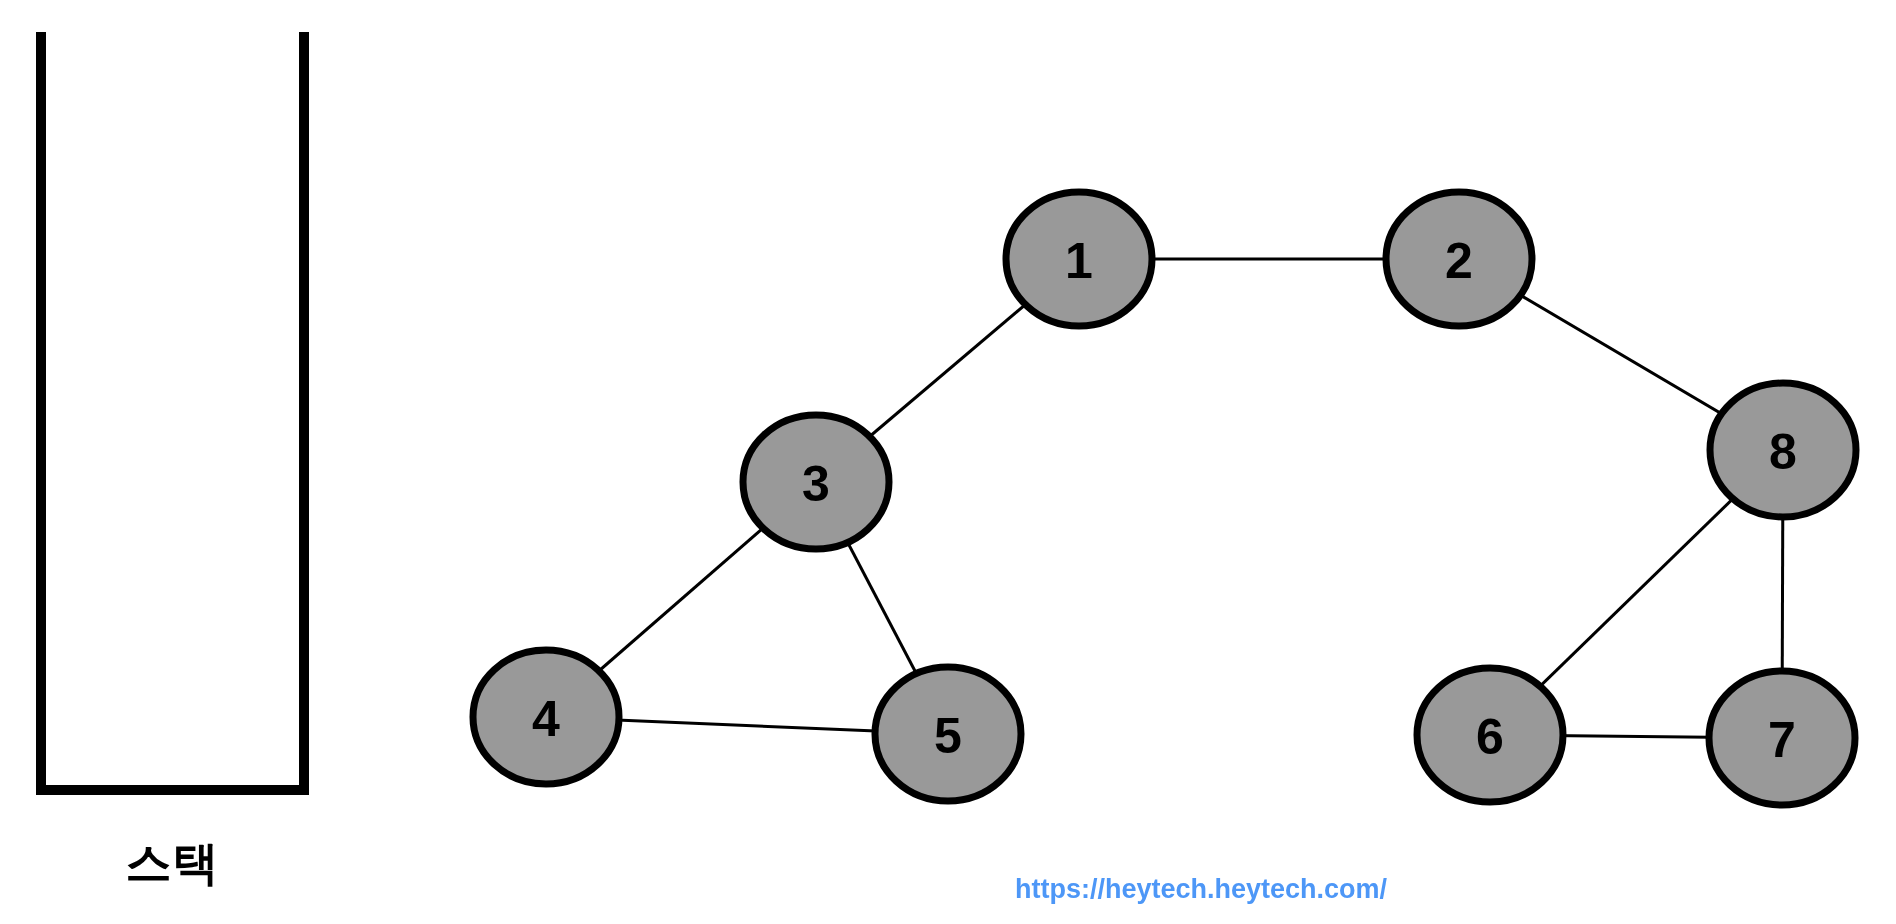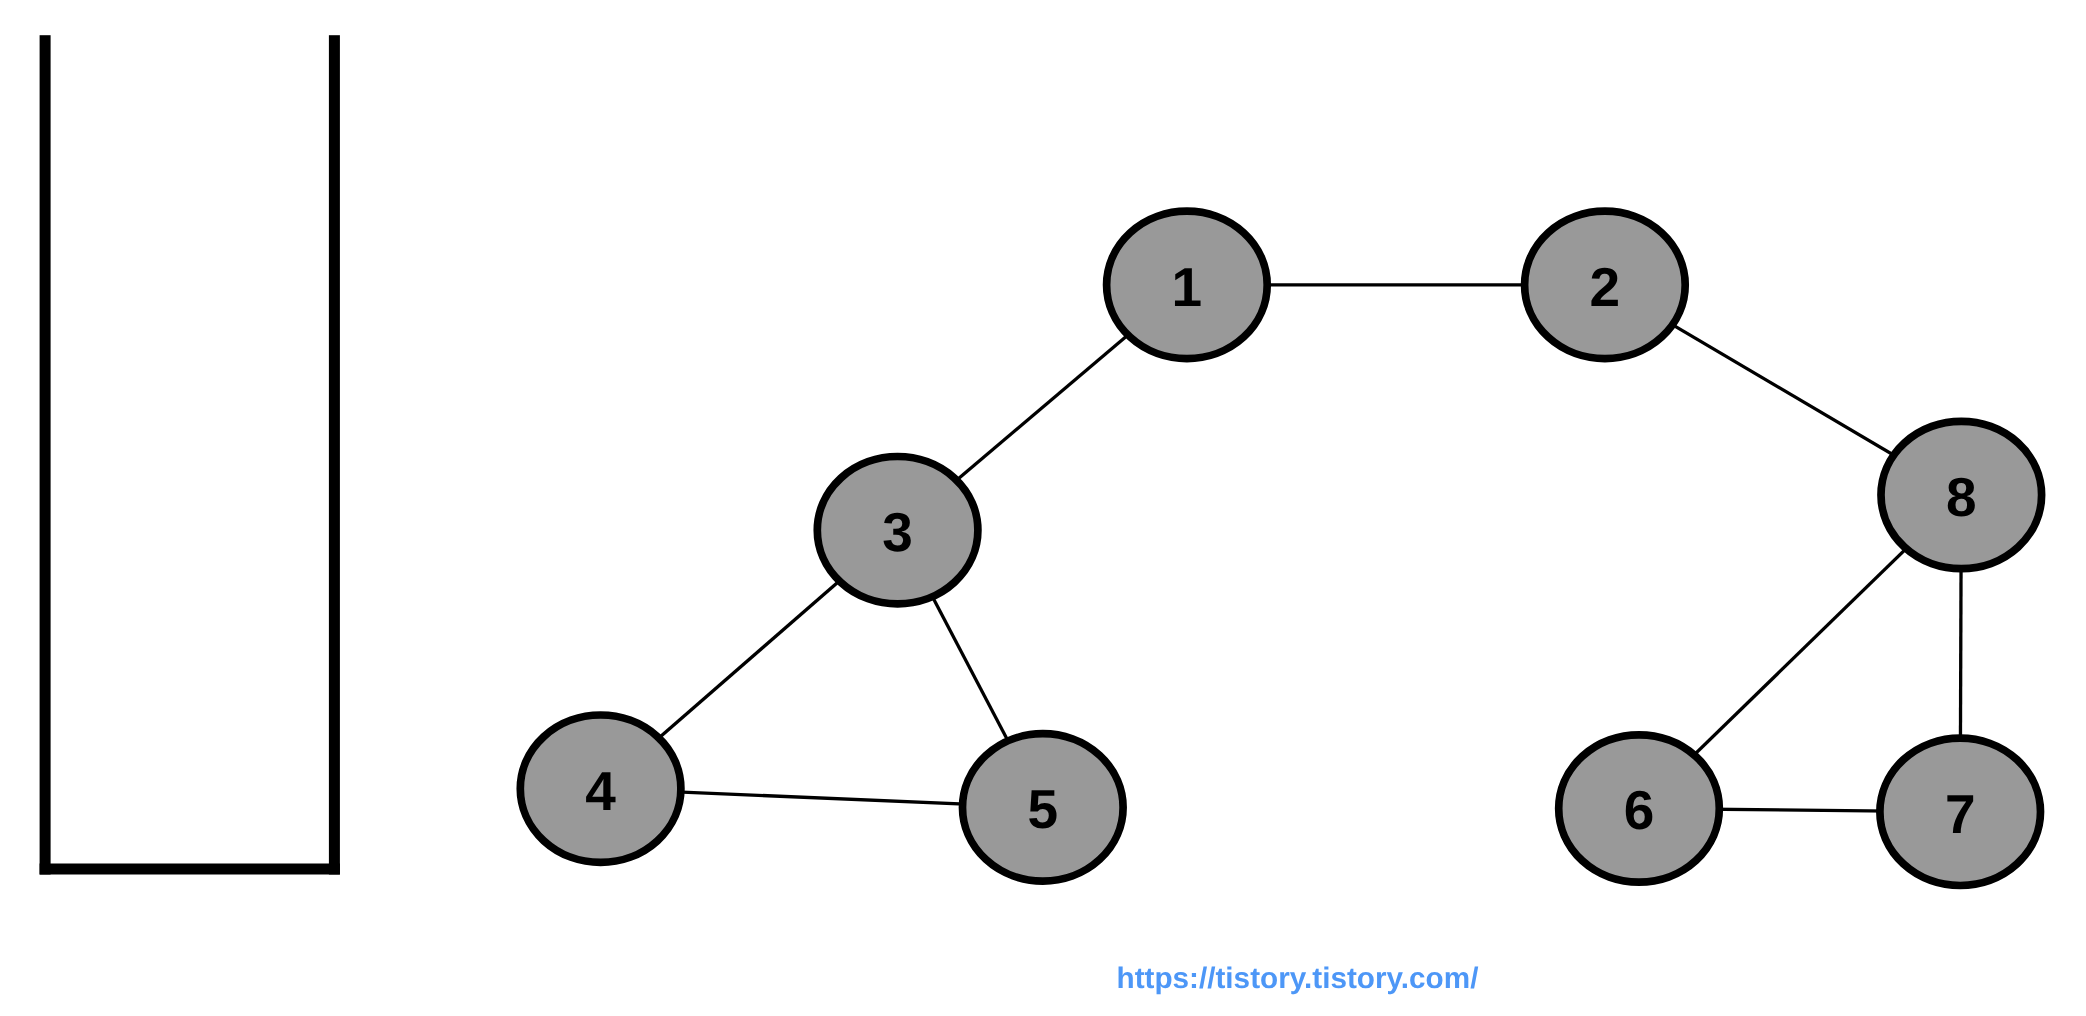--- a/index.html
+++ b/index.html
@@ -105,16 +105,17 @@
           <ellipse cx="1782" cy="738" rx="73" ry="67" fill="#999999" stroke="#000000" stroke-width="7"></ellipse>
           <text x="1782" y="740" text-anchor="middle" dominant-baseline="central" class="graph-node-label">7</text>
         </g>
         <g>
           <ellipse cx="1783" cy="450" rx="73" ry="67" fill="#999999" stroke="#000000" stroke-width="7"></ellipse>
           <text x="1783" y="452" text-anchor="middle" dominant-baseline="central" class="graph-node-label">8</text>
         </g>
       </g>
   </svg>
 
+  <div class="stack-label">스택</div>
 
-  <a class="footer-url" href="#" style="color: rgb(77, 151, 247);">https://tistory.tistory.com/</a>
+  <a class="footer-url" href="#" style="color: rgb(77, 151, 247);">https://heytech.heytech.com/</a>
 
 </div>
 
 </body></html>

